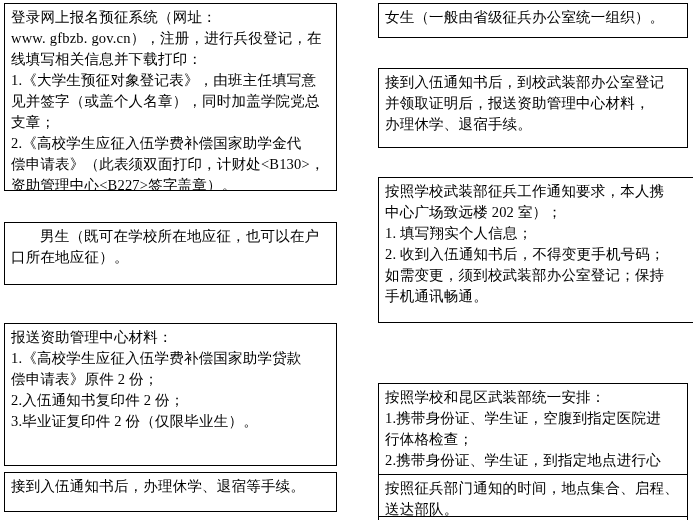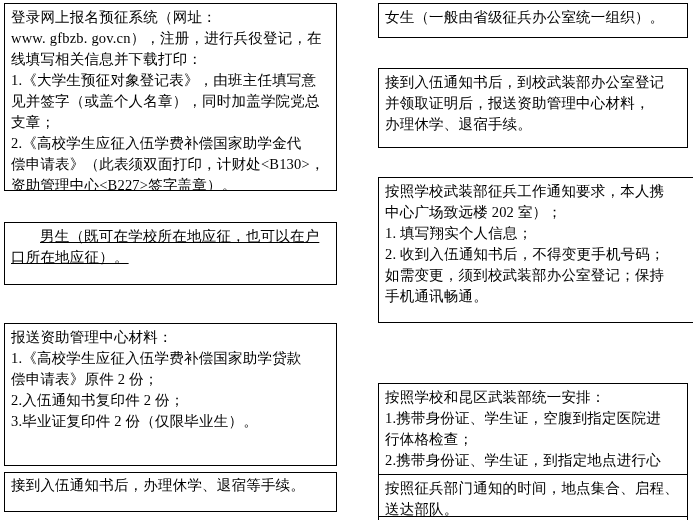--- a/index.html
+++ b/index.html
@@ -49,34 +49,34 @@
     <p>www. gfbzb. gov.cn），注册，进行兵役登记，在</p>
     <p>线填写相关信息并下载打印：</p>
     <p>1.《大学生预征对象登记表》，由班主任填写意</p>
     <p>见并签字（或盖个人名章），同时加盖学院党总</p>
     <p>支章；</p>
     <p>2.《高校学生应征入伍学费补偿国家助学金代</p>
     <p>偿申请表》（此表须双面打印，计财处&lt;B130&gt;，</p>
     <p>资助管理中心&lt;B227&gt;签字盖章）。</p>
   </div>
 
-  <div class="box" style="left:4px; top:222px; width:333px; height:63px;text-decoration:underline;">
+  <div class="box" style="left:4px; top:222px; width:333px; height:63px;">
     <p class="pad-first">男生（既可在学校所在地应征，也可以在户</p>
     <p>口所在地应征）。</p>
   </div>
 
   <div class="box" style="left:4px; top:323px; width:333px; height:143px;">
     <p>报送资助管理中心材料：</p>
     <p>1.《高校学生应征入伍学费补偿国家助学贷款</p>
     <p>偿申请表》原件 2 份；</p>
     <p>2.入伍通知书复印件 2 份；</p>
     <p>3.毕业证复印件 2 份（仅限毕业生）。</p>
   </div>
 
-  <div class="box" style="left:4px; top:472px; width:333px; height:40px;font-family:Liberation Mono, monospace;">
+  <div class="box" style="left:4px; top:472px; width:333px; height:40px;">
     <p>接到入伍通知书后，办理休学、退宿等手续。</p>
   </div>
 
   <div class="box" style="left:378px; top:3px; width:310px; height:35px;">
     <p>女生（一般由省级征兵办公室统一组织）。</p>
   </div>
 
   <div class="box" style="left:378px; top:68px; width:310px; height:80px;">
     <p>接到入伍通知书后，到校武装部办公室登记</p>
     <p>并领取证明后，报送资助管理中心材料，</p>

